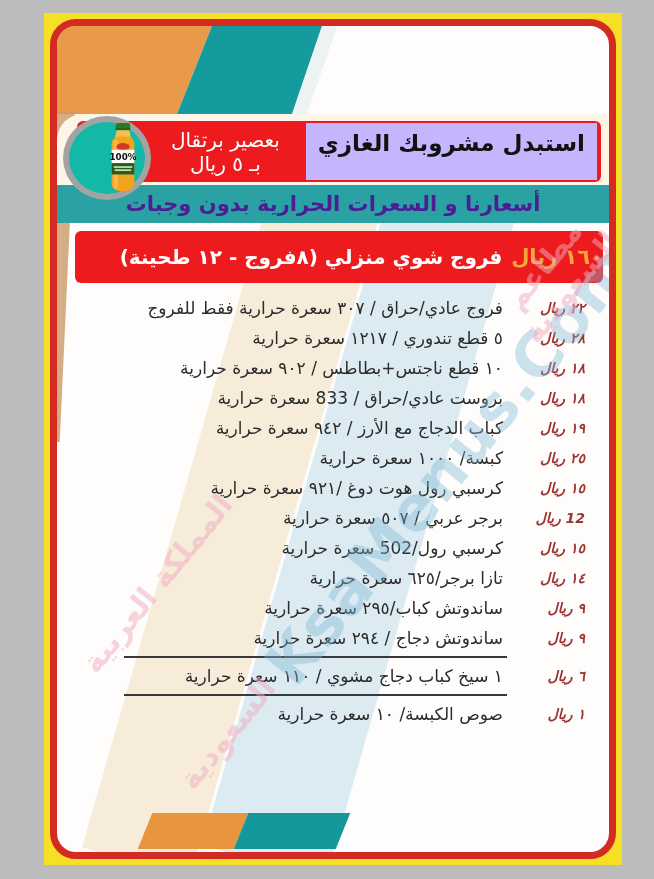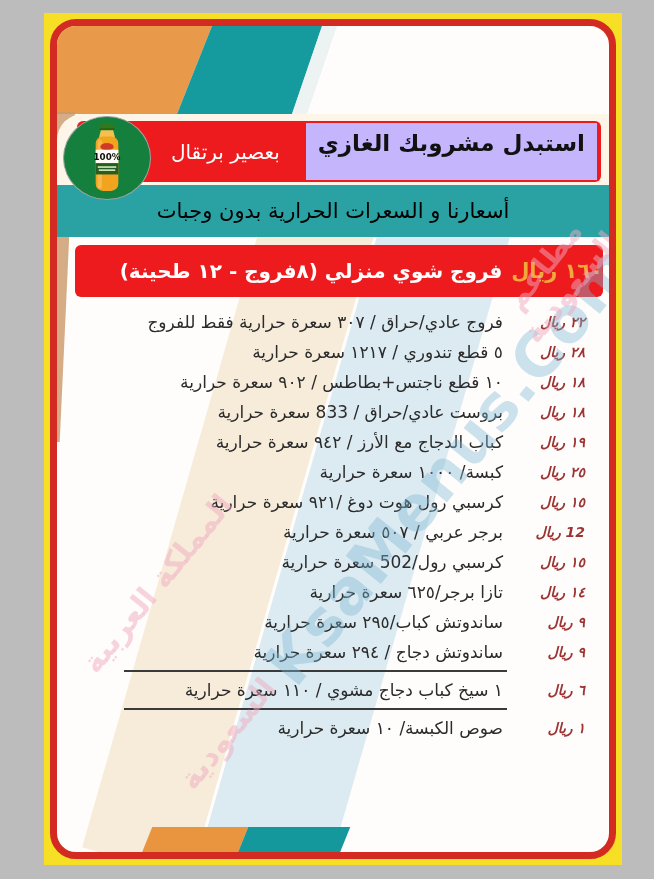--- a/index.html
+++ b/index.html
@@ -31,43 +31,43 @@
     z-index:1;
   }
   
   .promo-wrap {
     height:71px; background:#fdf5e8;
     border-top-left-radius:26px;
     position:relative; z-index:3;
   }
   .juice-circle {
     position:absolute; left:6px; top:2px; width:88px; height:84px;
-    background:#15803d; border:1px solid #a3a3a3; border-radius:50%;
+    background:#14b8a6; border:6px solid #a3a3a3; border-radius:50%;
     box-sizing:border-box; z-index:4;
-    display:flex; align-items:center; justify-content:center;
+    display:flex; align-items:center; justify-content:flex-start;
   }
   .promo-banner {
     position:absolute; left:20px; right:8px; top:7px; bottom:3px;
     background:#ee1b1e; border-radius:6px;
     display:flex; align-items:center; direction:rtl; z-index:3;
   }
   .promo-badge {
     background:#c4b5fd; color:#111;
     font-weight:bold; font-size:23px; line-height:1;
     padding:9px 12px 25px; margin:0 4px; white-space:nowrap;
   }
   .promo-offer {
     flex:1; text-align:center; color:#fff; font-weight:normal;
     font-size:20px; line-height:1.2; padding-left:72px;
   }
   
   .heading-band {
-    height:52px; background:#2aa2a4; color:#000000;
+    height:38px; background:#2aa2a4; color:#4c1d95;
     display:flex; align-items:center; justify-content:center;
-    font-size:21px; font-weight:normal;
+    font-size:21px; font-weight:bold;
     position:relative; z-index:2;
   }
   .gap { height:8px; }
   
   .featured-banner {
     height:52px; margin:0 6px 0 18px;
     background:#ee1b1e; border-radius:6px;
     display:flex; align-items:center;
     position:relative; z-index:2;
   }
@@ -157,20 +157,21 @@
           <text x="20" y="37" font-size="8.5" font-weight="bold" text-anchor="middle" fill="#111">100%</text>
           <rect x="9" y="40" width="22" height="11" fill="#275c22"></rect>
           <rect x="11" y="43" width="18" height="1.6" fill="#cfe8b9"></rect>
           <rect x="12" y="46" width="16" height="1.6" fill="#cfe8b9"></rect>
         </svg>
       </div>
       <div class="promo-banner">
         <div class="promo-badge">استبدل مشروبك الغازي</div>
         <div class="promo-offer">
           <div>بعصير برتقال</div>
+          <div>بـ ٥ ريال</div>
         </div>
       </div>
     </div>
 
     <div class="heading-band">أسعارنا و السعرات الحرارية بدون وجبات</div>
 
     <div class="gap"></div>
 
     <div class="featured-banner">
       <div class="featured-price">١٦٠ ريال</div>

